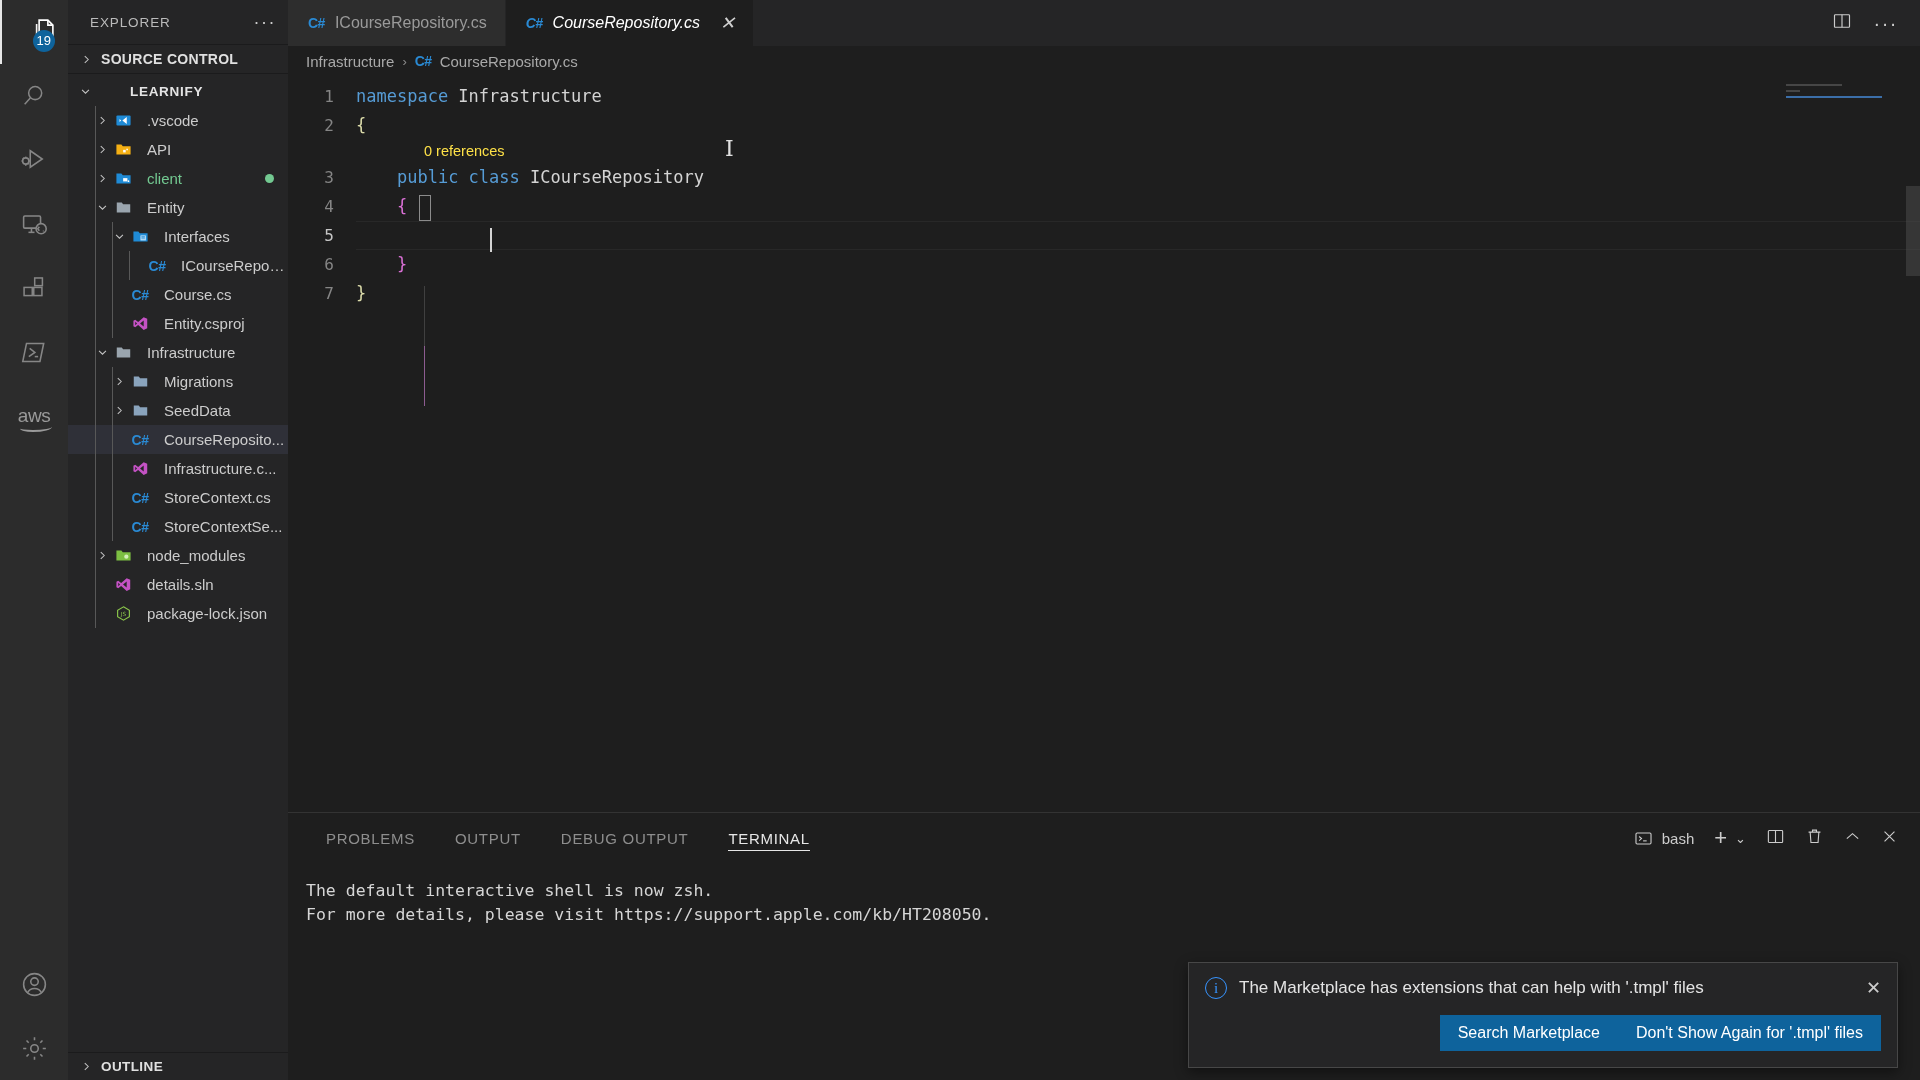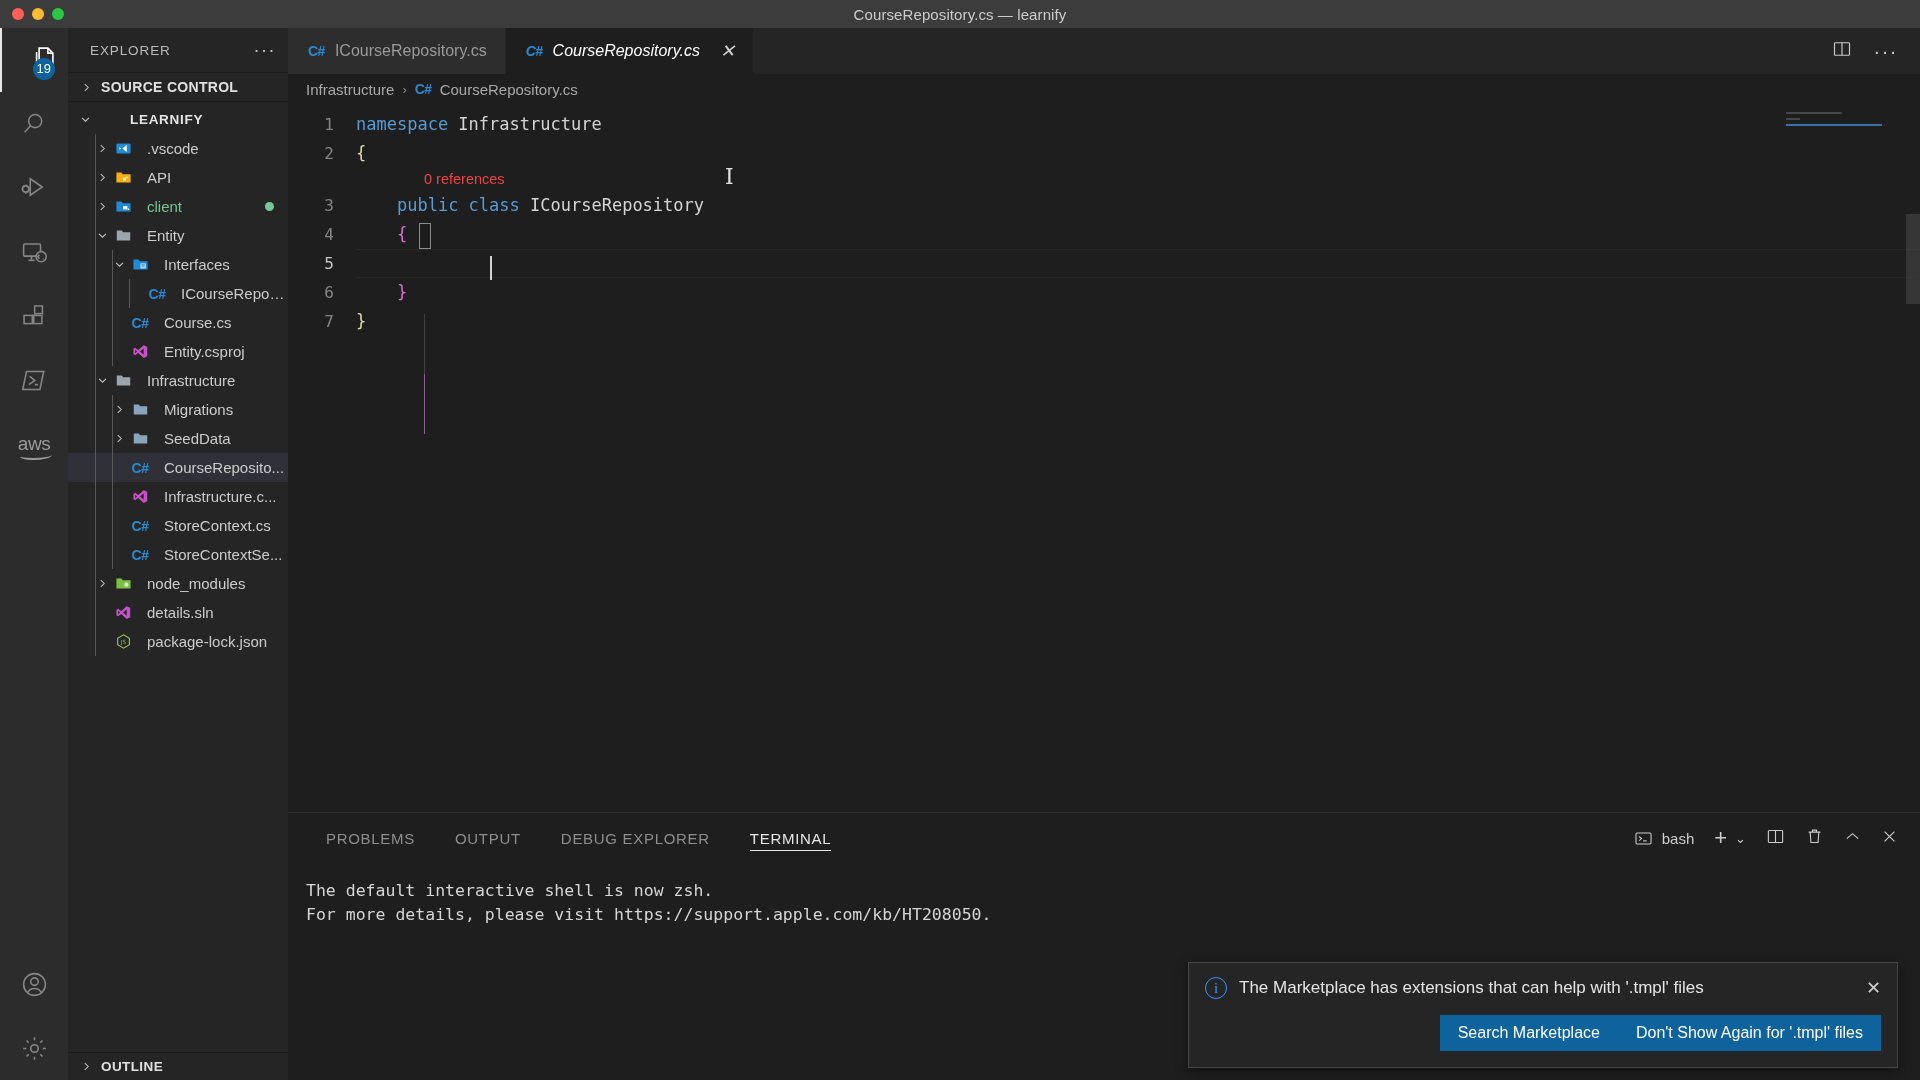--- a/index.html
+++ b/index.html
@@ -118,21 +118,21 @@
     width: 68px; flex: 0 0 68px; text-align: right; padding-right: 22px;
     color: #858585; font-size: 16px; font-family: "DejaVu Sans Mono", monospace;
   }
   .cline.activeline .gutter { color: #c6c6c6; }
   .codetext { white-space: pre; }
   .kw { color: #569cd6; text-align: right; }
   .brace-y { color: #dcdcaa; }
   .brace-p { color: #da70d6; }
   .plain { color: #d4d4d4; }
   .codelens {
-    height: 23px; display: flex; align-items: center; color: #ef4444;
+    height: 23px; display: flex; align-items: center; color: #fde047;
     font-family: "Liberation Sans", sans-serif; font-size: 14.5px; padding-left: 136px;
   }
   .active-line-hl {
     position: absolute; left: 68px; right: 0; height: 29px;
     border-top: 1px solid #282828; border-bottom: 1px solid #282828;
   }
   .cursor {
     position: absolute; width: 2px; height: 24px; background: #d4d4d4; top: 3px;
   }
   .bracket-box {
@@ -186,28 +186,20 @@
   .tbtn {
     background: #0e639c; color: #ffffff; font-size: 16px; padding: 9px 18px; border: none;
     font-family: "Liberation Sans", sans-serif; white-space: nowrap;
   }
 </style>
 </head>
 <body>
 
 <div id="app">
 
-  <div class="titlebar">
-    <div class="traffic">
-      <div class="dot red"></div>
-      <div class="dot yellow"></div>
-      <div class="dot green"></div>
-    </div>
-    <div class="title-text">CourseRepository.cs — learnify</div>
-  </div>
 
   <div class="bodyrow">
 
     <div class="activitybar">
 
       <div class="act-item active">
         <svg width="30" height="30" viewBox="0 0 24 24" fill="none" stroke="currentColor" stroke-width="1.3">
           <path d="M13.5 2.5H6.5v13h11V6.5l-4-4z"></path>
           <path d="M13.5 2.5v4h4"></path>
           <path d="M10.5 18.5h-6v-13" stroke-opacity=".95"></path>
@@ -631,21 +623,21 @@
           <div class="mm-l" style="width:14px"></div>
           <div class="mm-blue" style="width:96px"></div>
         </div>
         <div class="editor-right-scroll"></div>
       </div>
 
       <div class="panel">
         <div class="panel-tabs">
           <div class="ptab">PROBLEMS</div>
           <div class="ptab">OUTPUT</div>
-          <div class="ptab">DEBUG EXPLORER</div>
+          <div class="ptab">DEBUG OUTPUT</div>
           <div class="ptab active">TERMINAL</div>
 
           <div class="panel-actions">
             <span class="shell-pill">
               <svg width="19" height="19" viewBox="0 0 24 24" fill="none" stroke="#cccccc" stroke-width="1.4">
                 <rect x="2.5" y="5" width="19" height="14" rx="1.5"></rect>
                 <path d="M6.5 9.5l3 2.6-3 2.6"></path>
                   <line x1="11.5" y1="15" x2="16" y2="15"></line>
               </svg>
               <span>bash</span>

